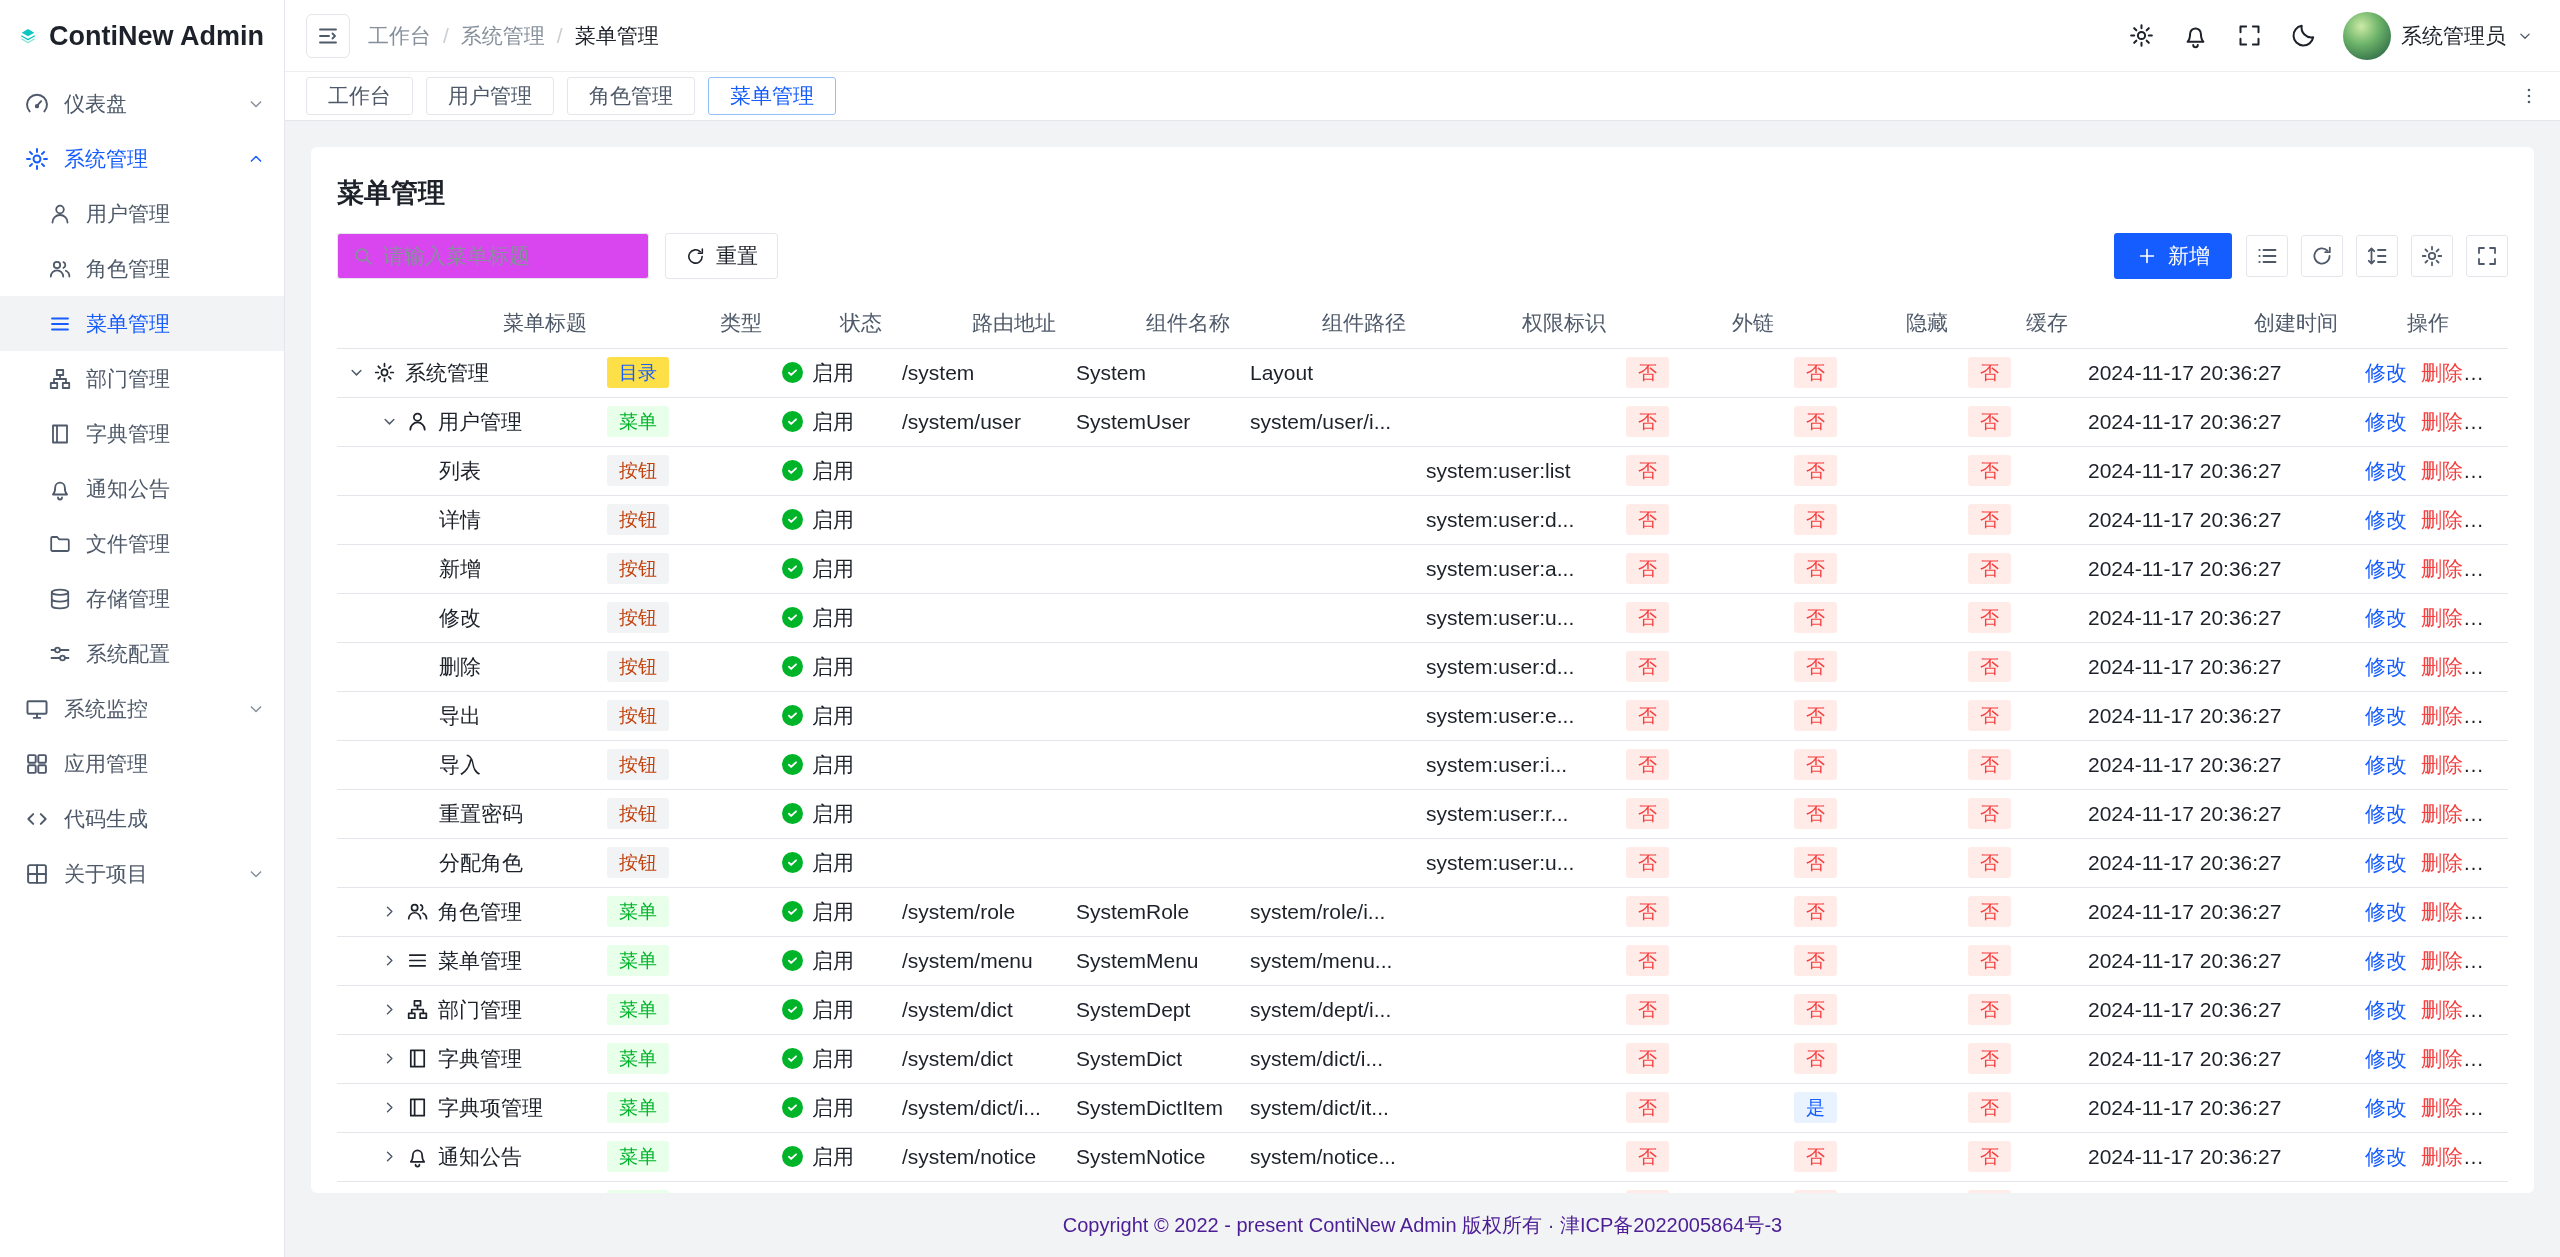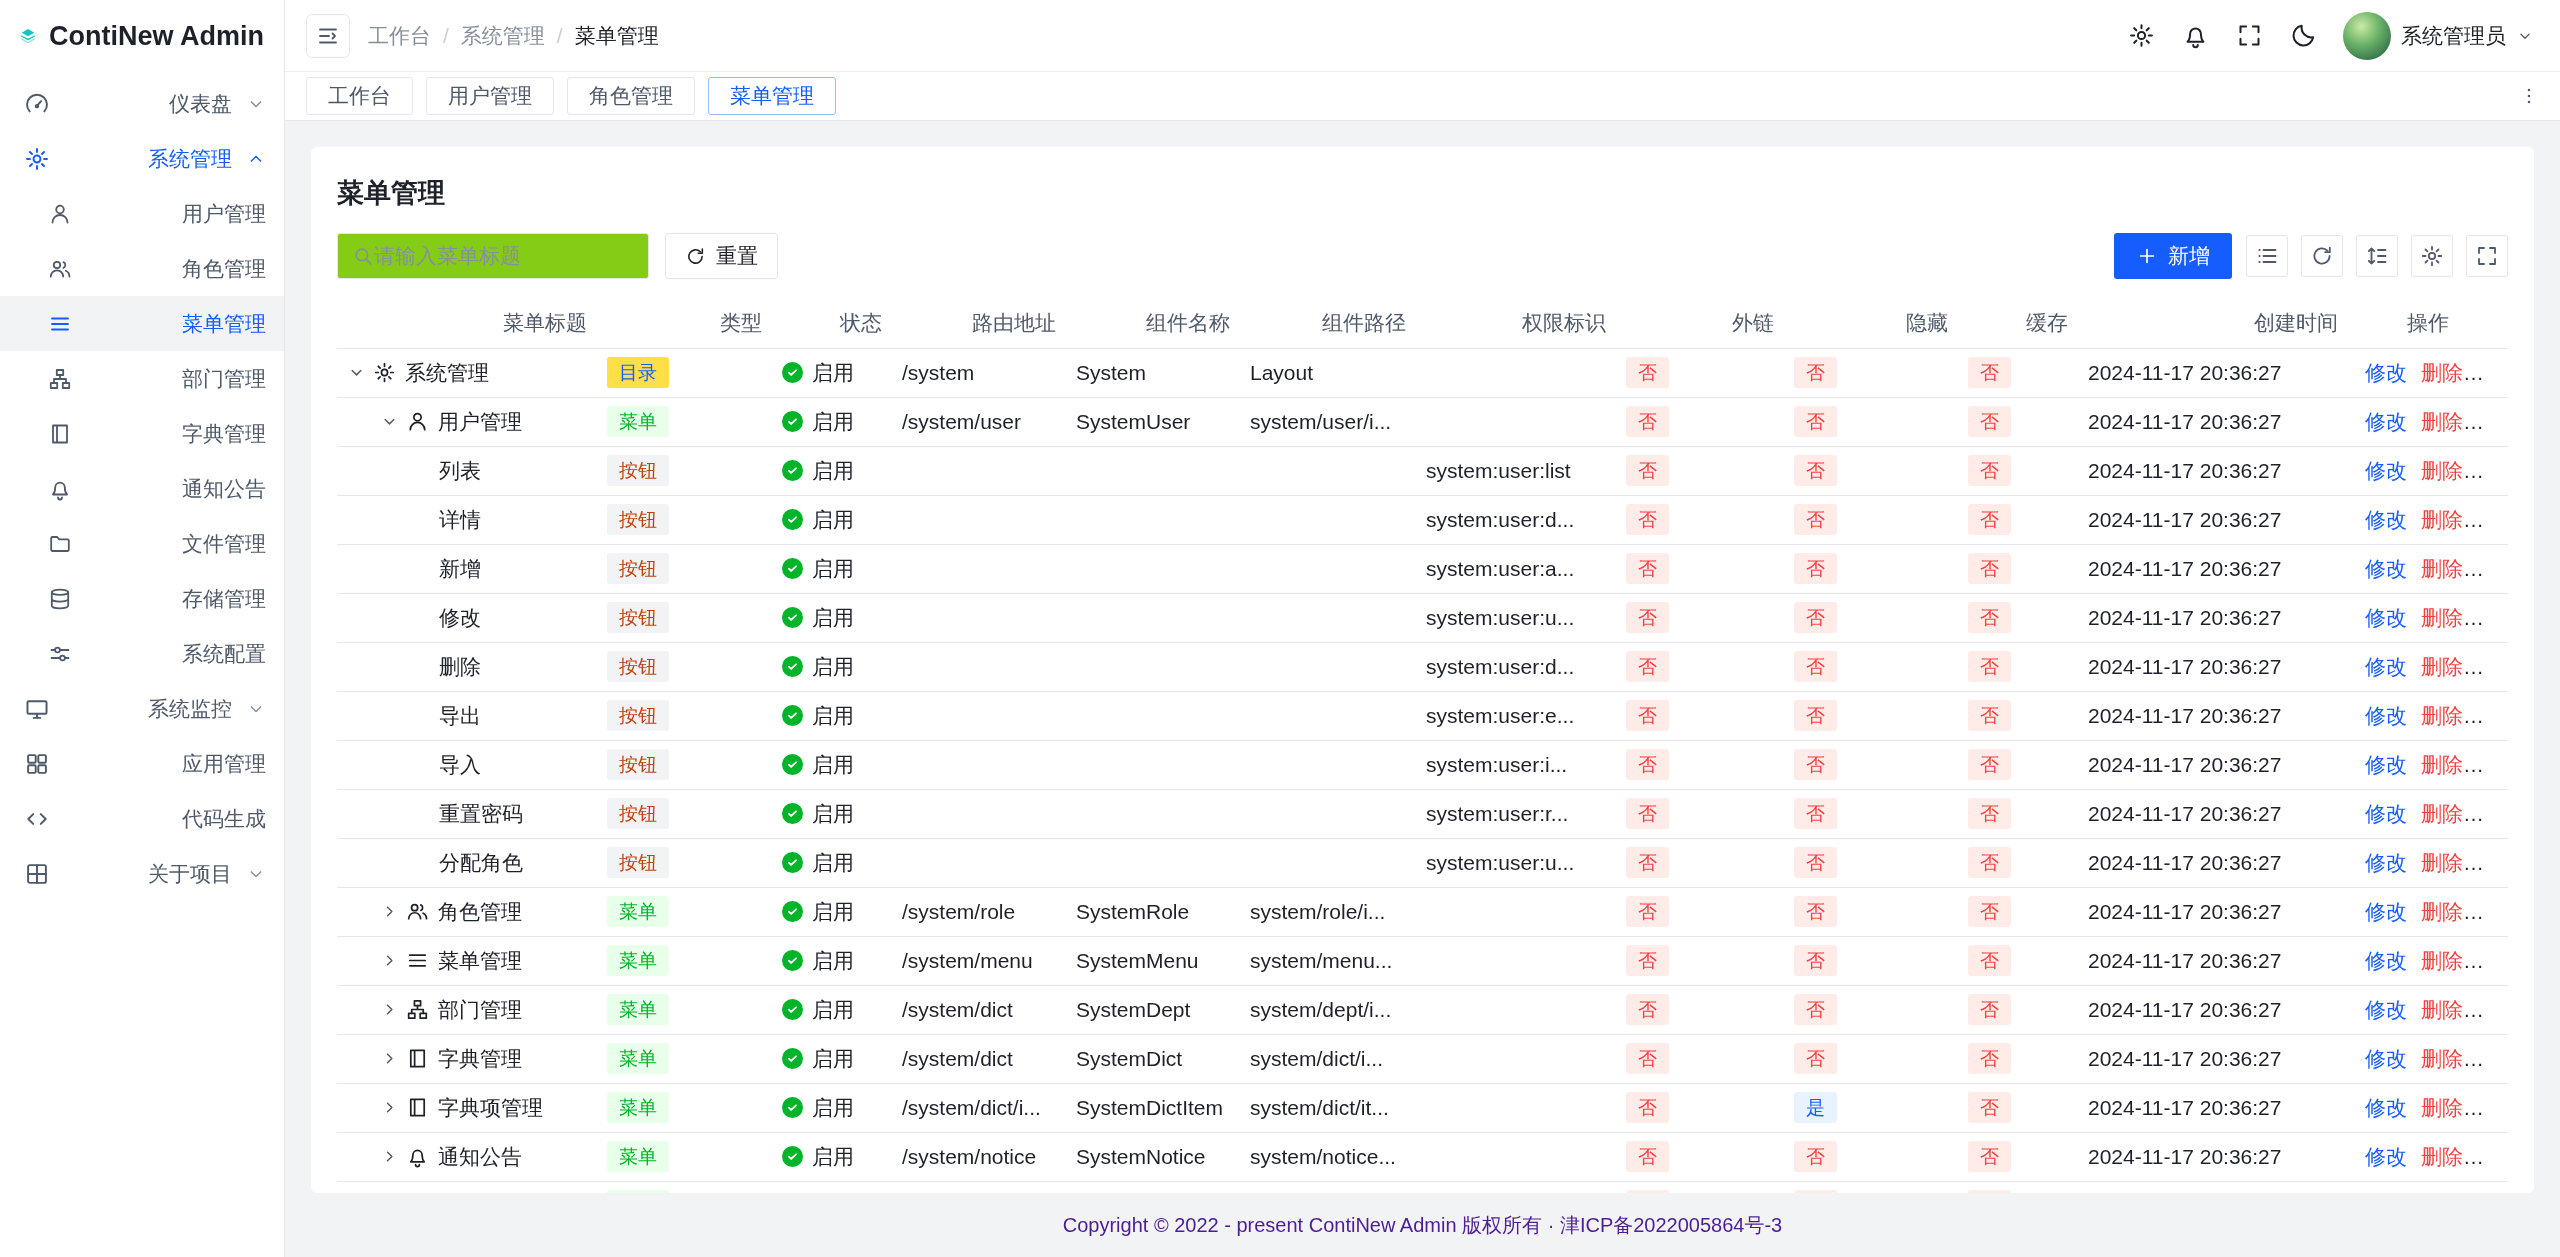--- a/index.html
+++ b/index.html
@@ -4,21 +4,21 @@
 <style>
   * { box-sizing: border-box; margin: 0; padding: 0; }
   html,body { width:2560px; height:1257px; overflow:hidden; }
   body {
     font-family:"Liberation Sans","DejaVu Sans",sans-serif;
     font-size:21px; color:#1d2129; background:#f2f3f5;
   }
   .app { display:flex; height:100%; }
 
   
-  .sidebar { width:285px; flex-shrink:0; background:#fff; border-right:1px solid #e5e6eb; display:flex; flex-direction:column;text-align:right; }
+  .sidebar { width:285px; flex-shrink:0; background:#fff; border-right:1px solid #e5e6eb; display:flex; flex-direction:column; }
   .logo { height:72px; display:flex; align-items:center; gap:13px; padding:0 20px; cursor:pointer; }
   .logo-text { font-size:27px; font-weight:700; color:#1d2129; white-space:nowrap; }
   .side-nav { flex:1; overflow:hidden; padding-top:4px; }
   .side-item, .side-sub { height:55px; display:flex; align-items:center; gap:14px; color:#4e5969; cursor:pointer; }
   .side-item { padding:0 18px 0 24px; }
   .side-sub  { padding:0 18px 0 48px; }
   .side-item .lbl, .side-sub .lbl { flex:1; white-space:nowrap; overflow:hidden;font-family:Liberation Serif, serif; }
   .side-item .chev { margin-left:auto; color:#86909c; display:flex; }
   .side-item.parent-active, .side-item.parent-active .chev { color:#165dff; }
   .side-sub.selected { background:#f2f3f5; color:#165dff; }
@@ -47,21 +47,21 @@
   .tab { height:38px; padding:0 21px; border:1px solid #e5e6eb; border-radius:3px; background:#fff; display:flex; align-items:center; color:#4e5969; cursor:pointer; white-space:nowrap; }
   .tab.active { color:#165dff; border-color:#94bfff; }
   .tab-more { margin-left:auto; width:38px; height:38px; border:none; background:transparent; color:#4e5969; display:flex; align-items:center; justify-content:center; cursor:pointer; }
 
   
   .content { flex:1; min-height:0; display:flex; flex-direction:column; padding:26px 26px 0; background:#f2f3f5; }
   .card { background:#fff; border-radius:6px; padding:22px 26px 0; flex:1; min-height:0; display:flex; flex-direction:column; overflow:hidden; }
   .card-title { font-size:27px; font-weight:600; color:#1d2129; margin:6px 0 22px; }
 
   .toolbar { display:flex; align-items:center; margin-bottom:20px; flex-shrink:0; }
-  .search-box { width:312px; height:46px; border:1px solid #e5e6eb; border-radius:3px; background:#84cc16; display:flex; align-items:center; padding:0 14px; color:#86909c; }
+  .search-box { width:312px; height:46px; border:1px solid #e5e6eb; border-radius:3px; background:#d946ef; display:flex; align-items:center; gap:9px; padding:0 14px; color:#86909c; }
   .search-box input { flex:1; min-width:0; border:none; outline:none; background:transparent; font:inherit; color:#1d2129; }
   .search-box input::placeholder { color:#86909c; }
   .btn-reset { margin-left:16px; height:46px; padding:0 19px; border:1px solid #e5e6eb; border-radius:3px; background:#fff; color:#1d2129; font:inherit; display:flex; align-items:center; gap:10px; cursor:pointer; }
   .toolbar-right { margin-left:auto; display:flex; align-items:center; gap:14px; }
   .btn-add { height:46px; padding:0 22px; border:none; border-radius:3px; background:#165dff; color:#fff; font:inherit; display:flex; align-items:center; gap:10px; cursor:pointer; }
   .tool-icons { display:flex; gap:13px; }
   .tool-icon-btn { width:42px; height:42px; border:1px solid #e5e6eb; border-radius:3px; background:#fff; color:#4e5969; display:flex; align-items:center; justify-content:center; cursor:pointer; }
 
   
   .table-wrap { flex:1; min-height:0; overflow:hidden; }

